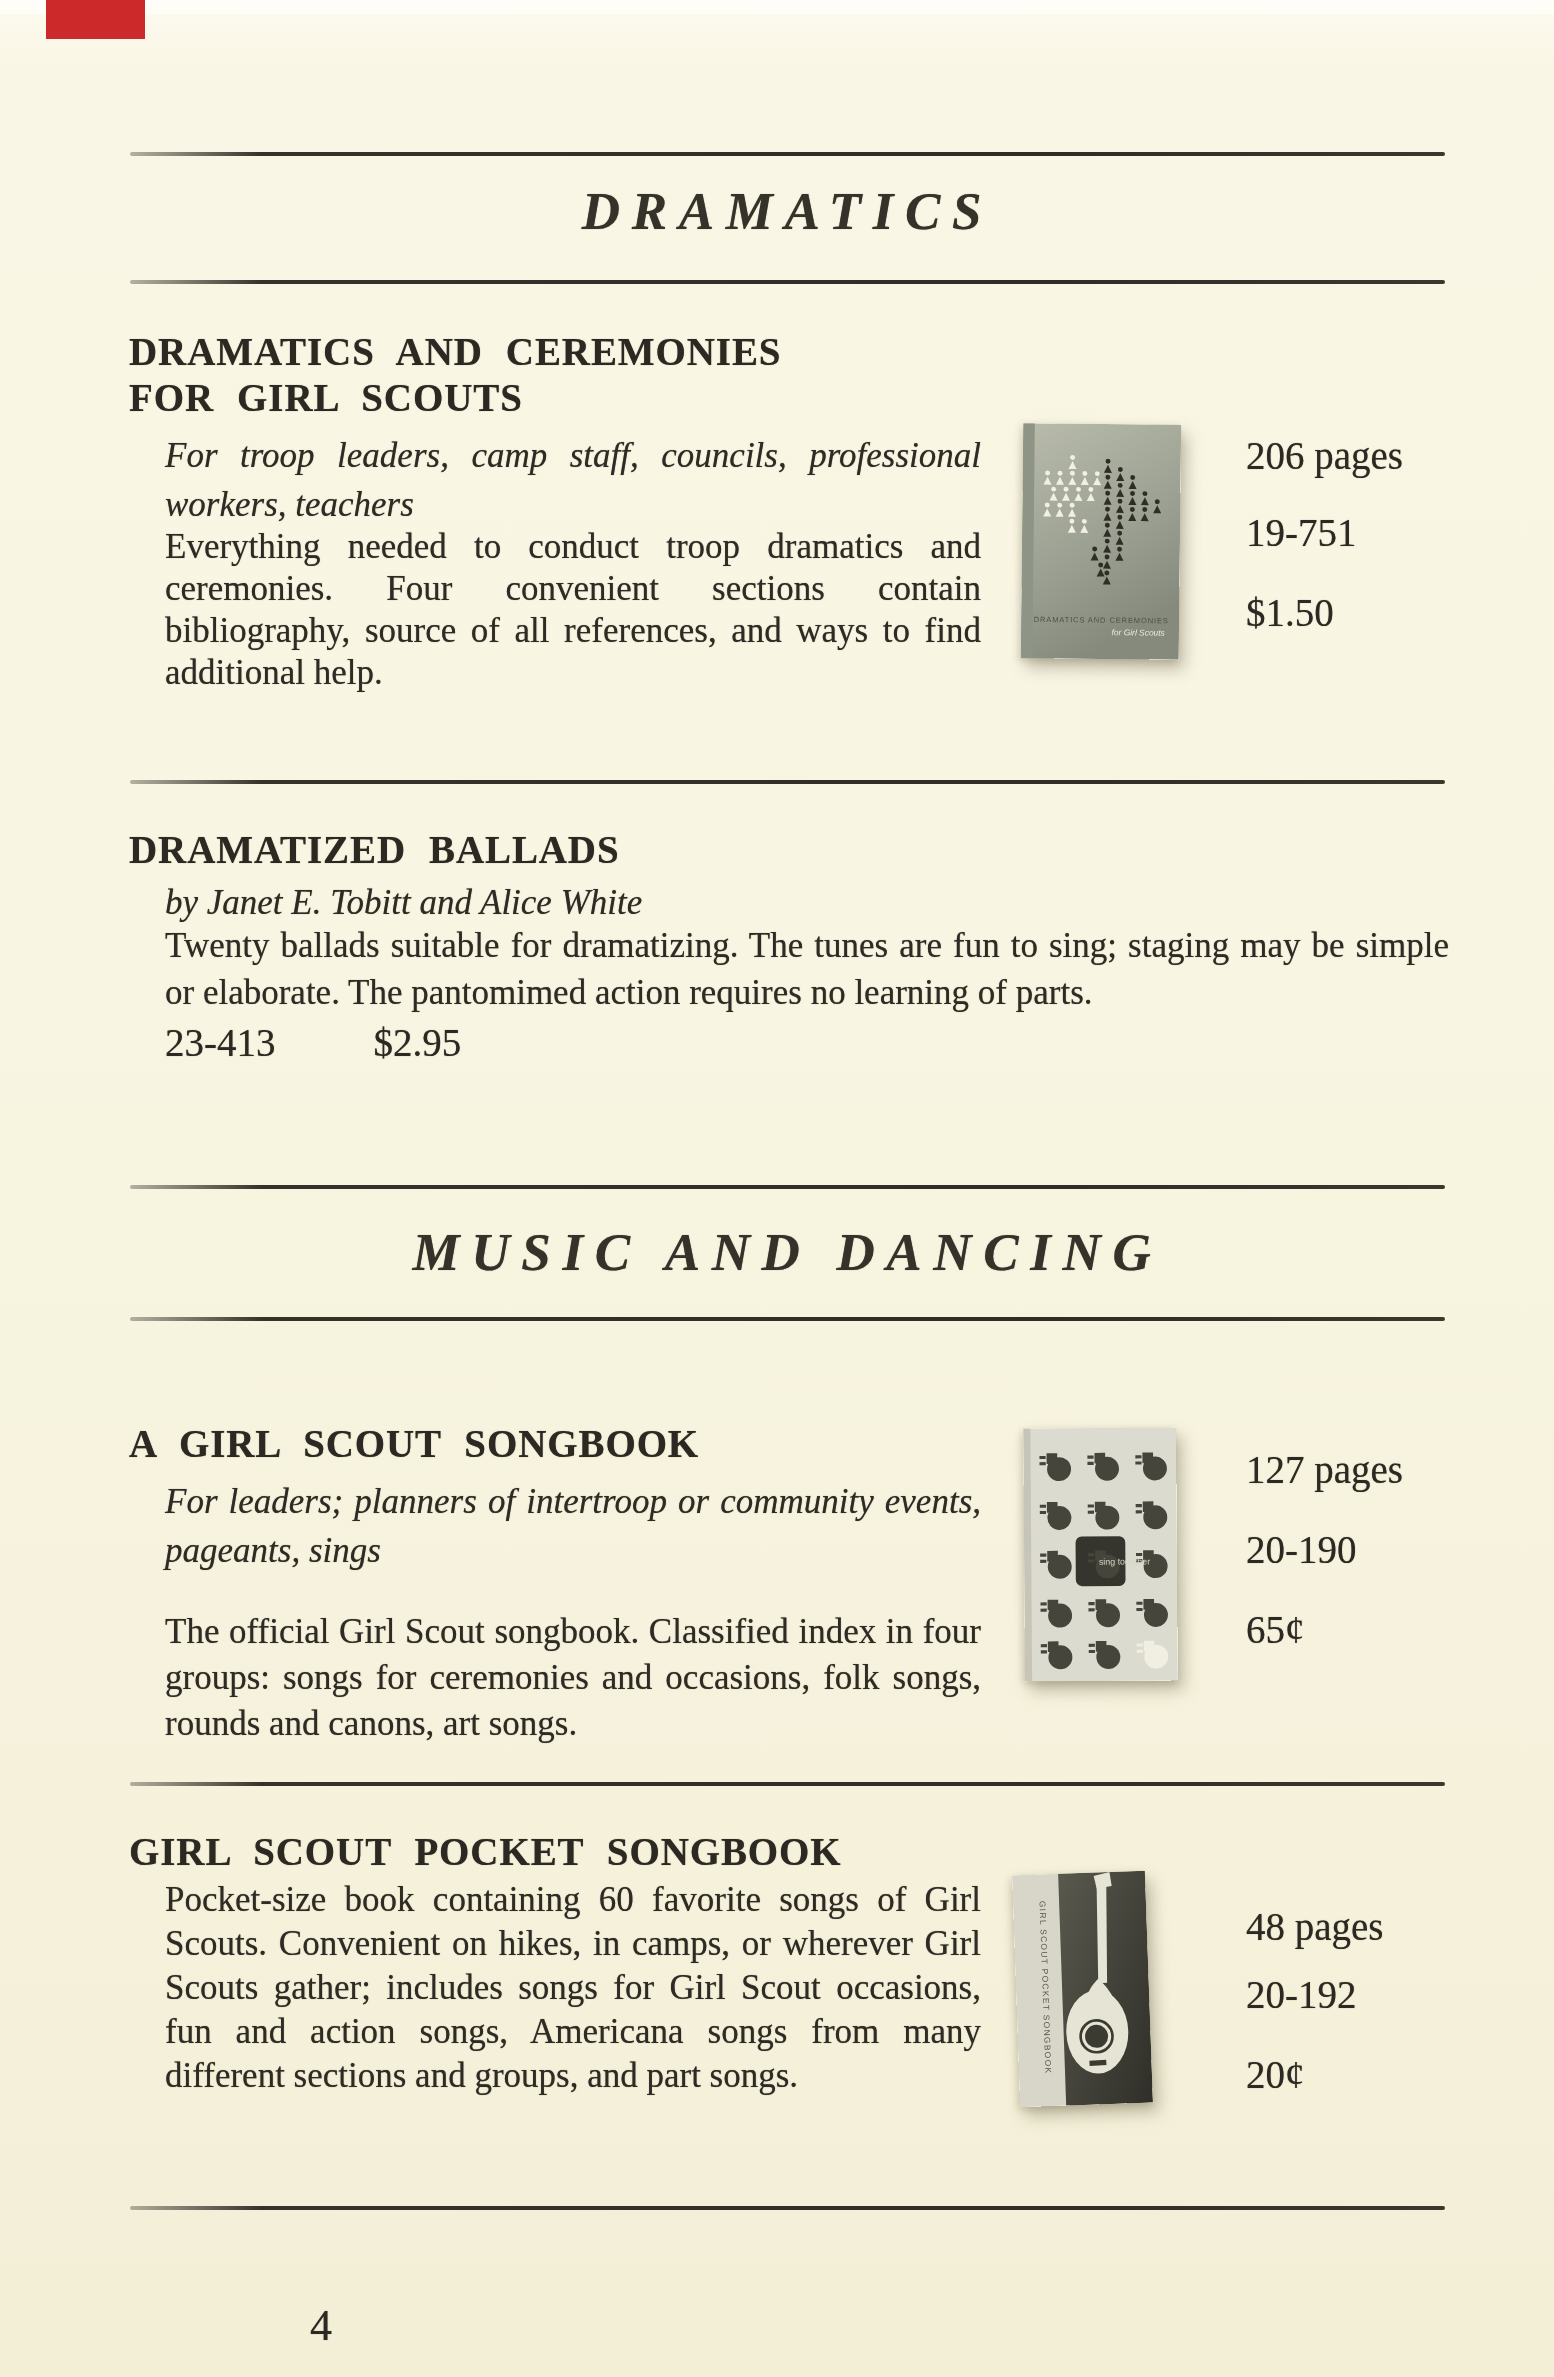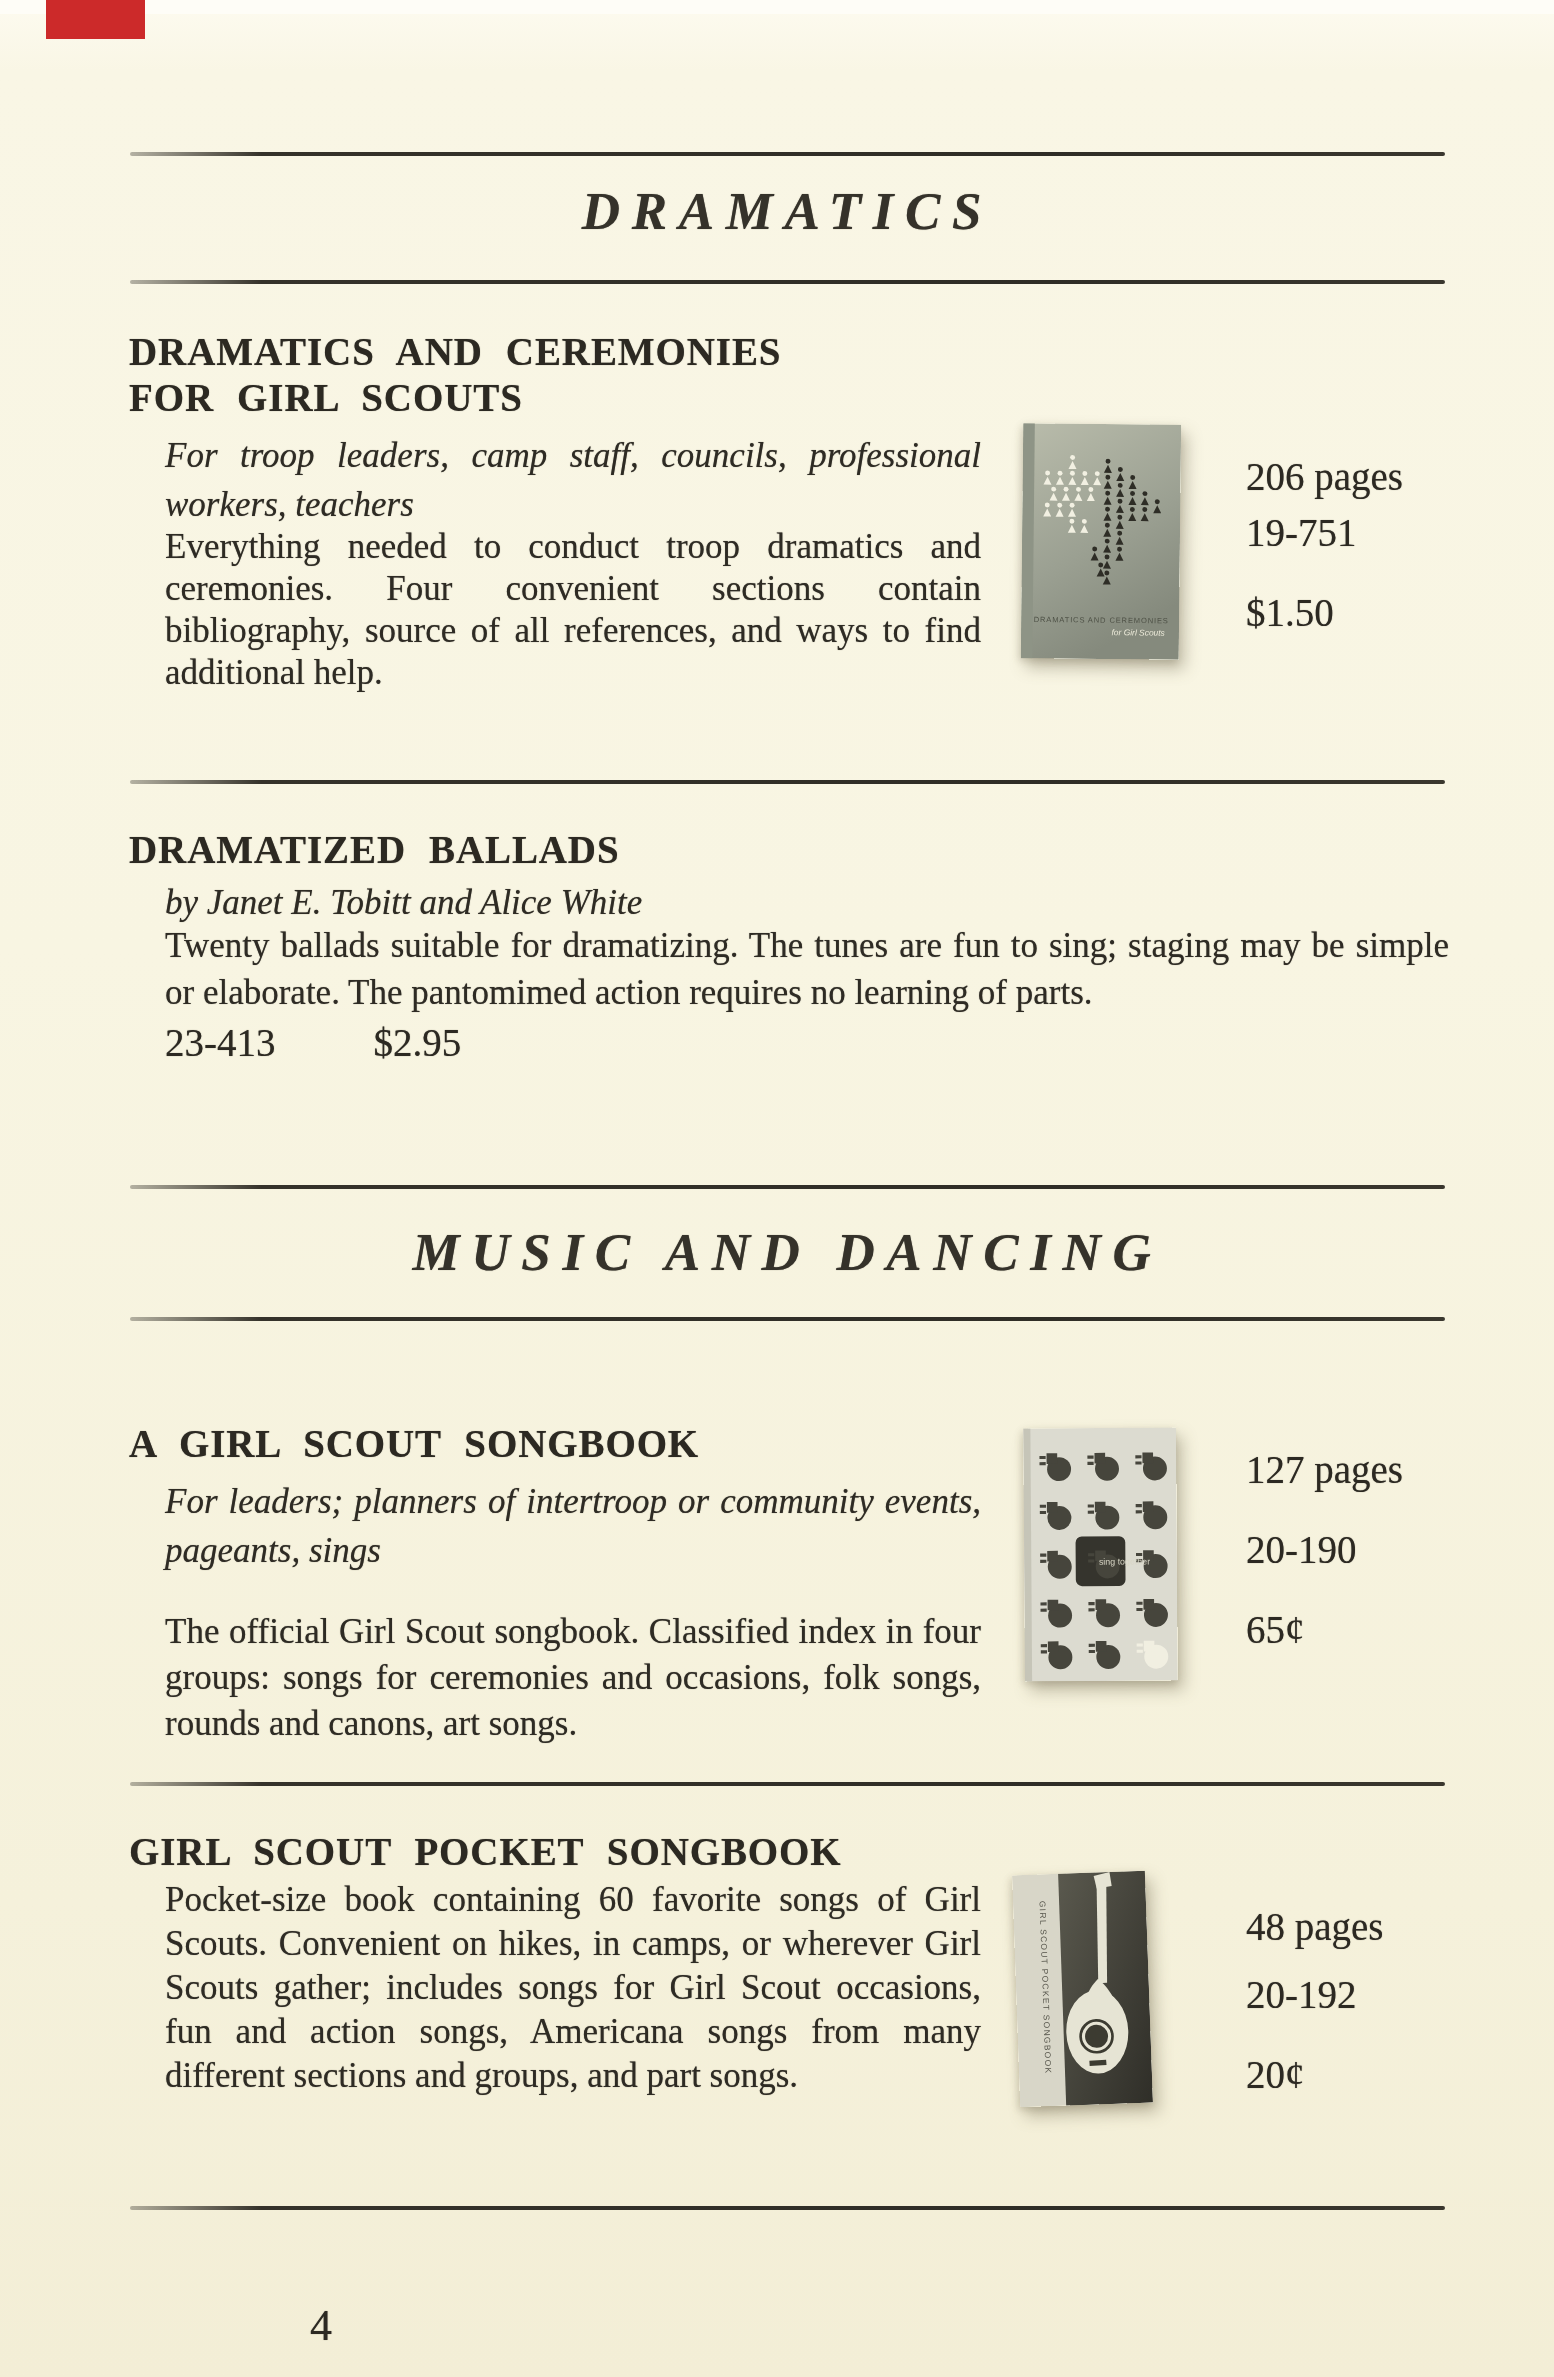--- a/index.html
+++ b/index.html
@@ -113,21 +113,21 @@
           <use href="#fg" x="110" y="147"></use>
           <use href="#fg" x="82" y="147"></use>
         <use href="#fg" x="96" y="174"></use>
           <use href="#fg" x="89" y="165"></use>
       </g>
       <text x="14" y="224" font-size="8.5" letter-spacing="1" fill="#4e5146">DRAMATICS AND CEREMONIES</text>
       <text x="102" y="238" font-size="9.5" font-style="italic" fill="#ecead9">for Girl Scouts</text>
     </svg>
   </div>
 
-  <div class="detail ink" style="top:435px;margin-top:21px;">206 pages</div>
+  <div class="detail ink" style="top:435px;">206 pages</div>
   <div class="detail ink" style="top:512px;">19-751</div>
   <div class="detail ink" style="top:592px;">$1.50</div>
 
   <div class="rule" style="top:780px;"></div>
 
   <div class="prod-head ink" style="top:830px;">DRAMATIZED BALLADS</div>
   <div class="lead ink" style="top:878px; width:1284px; text-align:left;">by Janet E. Tobitt and Alice White</div>
   <div class="desc ink" style="top:922px; width:1284px; line-height:47px;">Twenty ballads suitable for dramatizing. The tunes are fun to sing; staging may be simple or elaborate. The pantomimed action requires no learning of parts.</div>
   <div class="numrow ink" style="top:1020px;">
     <span class="cat-no">23-413</span><span>$2.95</span>

